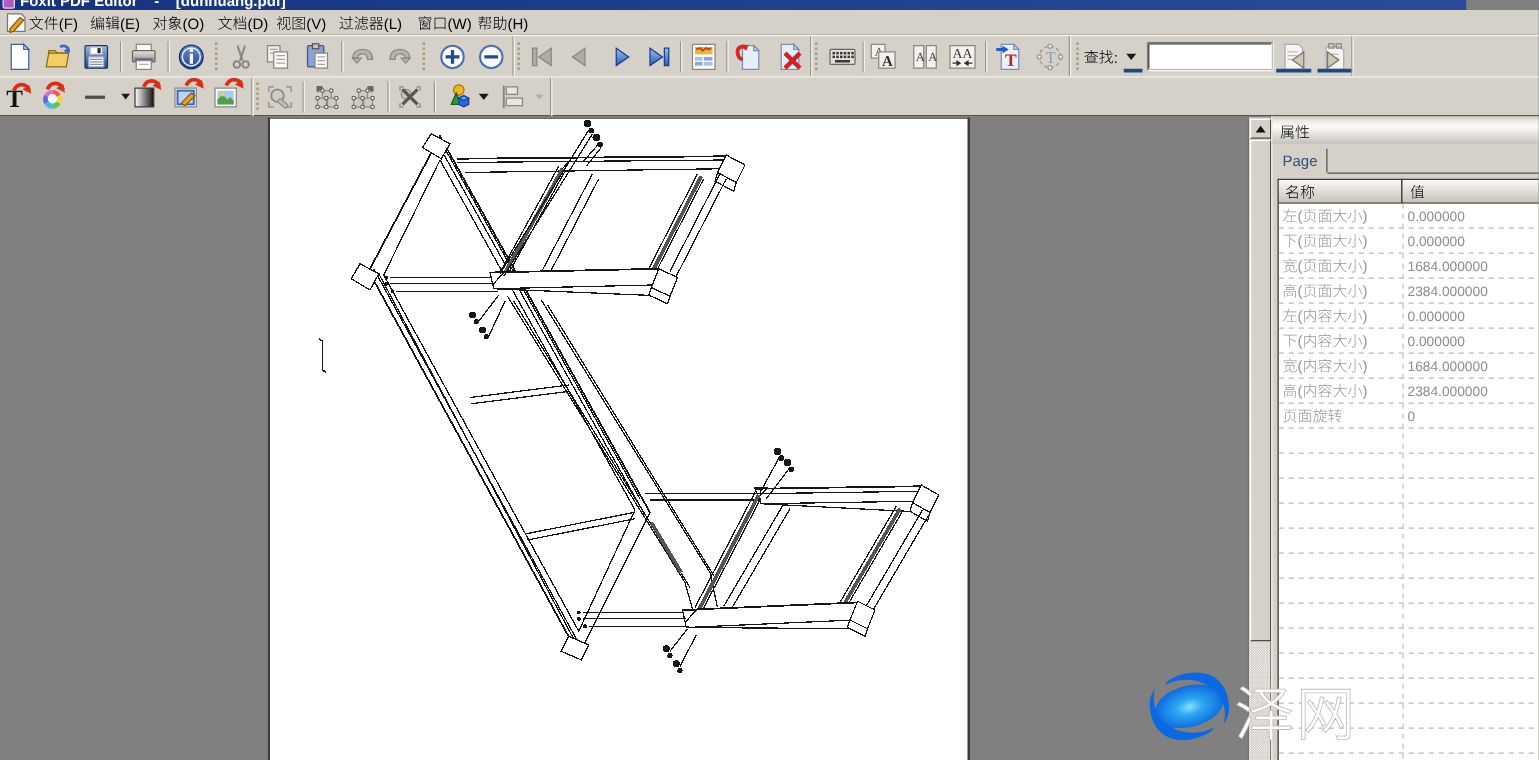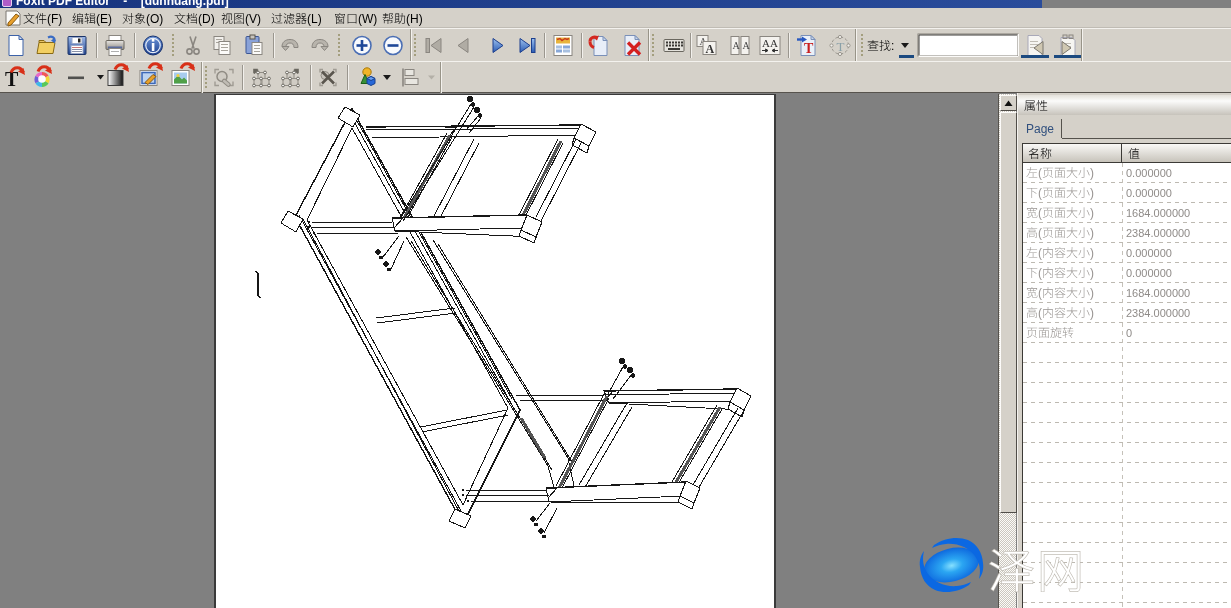--- a/index.html
+++ b/index.html
@@ -73,21 +73,21 @@
         <stop offset="0" stop-color="#86e0ff"></stop>
         <stop offset="0.35" stop-color="#2ba6f2"></stop>
         <stop offset="1" stop-color="#0b62dc"></stop>
       </radialGradient>
       <linearGradient id="gPrint" x1="0" y1="0" x2="0" y2="1">
         <stop offset="0" stop-color="#e8e6e2"></stop>
         <stop offset="1" stop-color="#8e8a84"></stop>
       </linearGradient>
     </defs>
   </svg>
-<div class="abs" style="left:0;top:0;width:1042px;height:8px;background:linear-gradient(90deg,#16337e,#2a4c9b);overflow:hidden">
+<div class="abs" style="left:0;top:0;width:1173px;height:8px;background:linear-gradient(90deg,#16337e,#2a4c9b);overflow:hidden">
 <div class="abs" style="left:2px;top:-2px;width:10px;height:9px;background:#b05cc8;border:1px solid #e8d0f0;border-radius:2px"></div>
 <div class="abs" style="left:16px;top:-6px;color:#fff;font-size:12px;font-weight:bold;white-space:pre">Foxit PDF Editor    -    [dunhuang.pdf]</div>
 </div>
 <div class="abs" style="left:0;top:8px;width:1231px;height:20px;background:#d5d1c9;border-bottom:1px solid #c0bcb4">
 <svg class="abs" style="left:0;top:0" width="1231" height="20">
 <g>
         <path d="M6 3h11l3 3v11H6z" fill="#fcfcfa" stroke="#7a7670"></path>
         <path d="M8 15l8-9 3 2-8 9-3 1z" fill="#e8a02c" stroke="#8a5a10"></path>
       </g>
 <use href="#g19" transform="translate(23.0,15.0) scale(0.0120,-0.0120)" fill="#000"></use>

